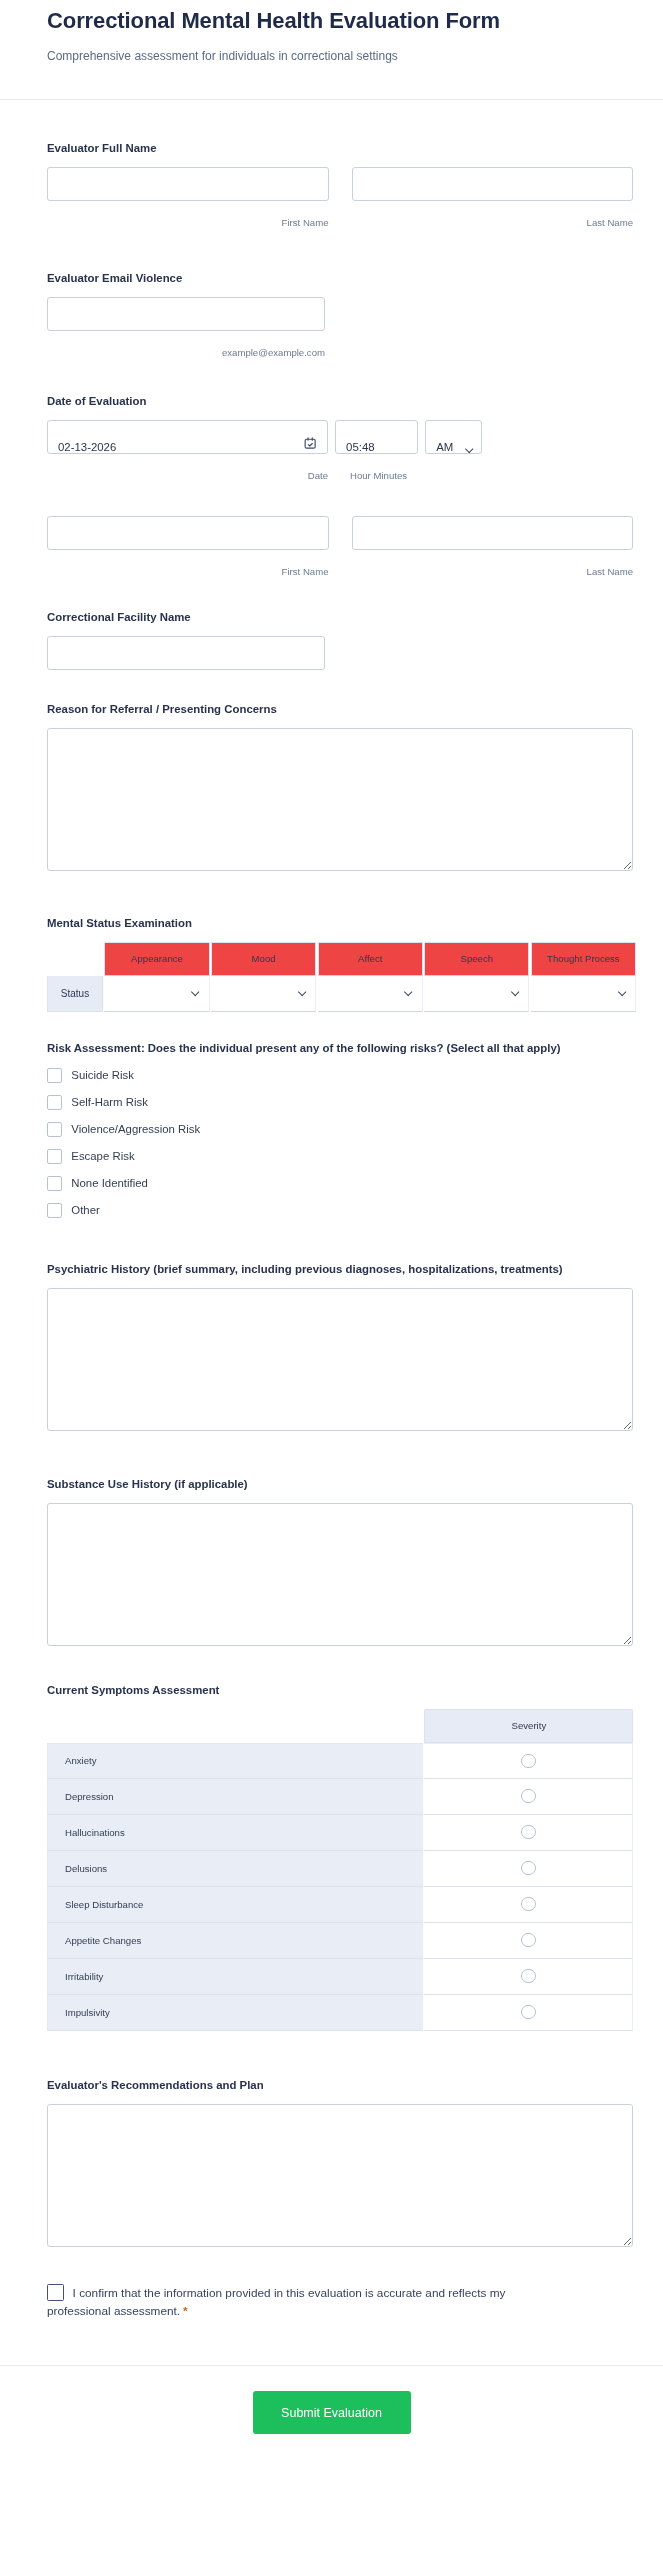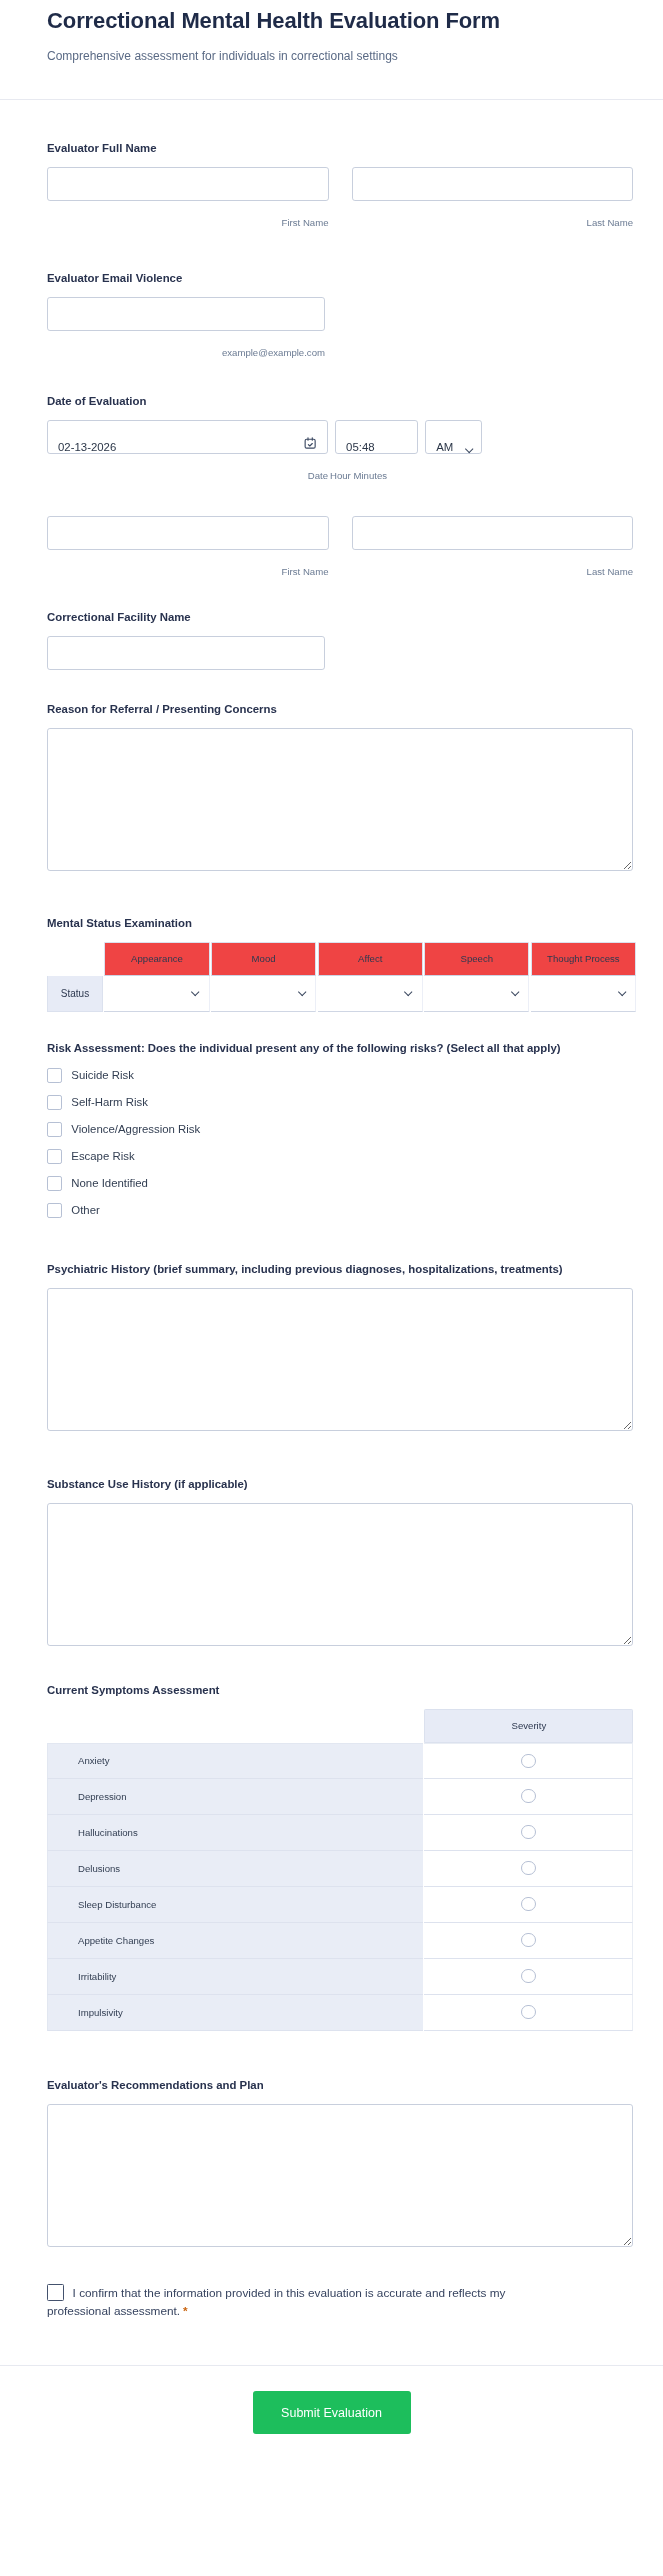--- a/index.html
+++ b/index.html
@@ -42,21 +42,21 @@
   
   .dtrow { display: flex; gap: 7.1px; }
   .fakeinput {
     height: 34px; border: 0.7px solid #c8cfdd; border-radius: 2.9px; background: #fff;
     display: flex; align-items: flex-end; font-size: 11.4px; color: #2b3648;
     padding: 0 10px; cursor: text;
   }
   .datebox { width: 281px; justify-content: space-between; }
   .timebox { width: 83px; }
   .ampm { width: 57px; justify-content: space-between; cursor: pointer; padding: 0 8.6px 0 10px; }
-  .dt-sublabels { display: flex; gap: 2px; }
+  .dt-sublabels { display: flex; gap: 22px; }
   .dt-sublabels .w1 { width: 281px; }
   .chev {
     width: 6.4px; height: 6.4px; flex: none;
     border-right: 1.4px solid #39465e; border-bottom: 1.4px solid #39465e;
     transform: rotate(45deg); margin-top: -2.9px;
   }
   svg.cal { flex: none; }
 
   
   .checkrow { display: flex; align-items: center; height: 17px; margin-bottom: 10px; }
@@ -86,21 +86,21 @@
 
   
   .sym { display: grid; grid-template-columns: 376px 209px; column-gap: 1.4px; width: 586px; }
   .sym .hempty { background: transparent; }
   .sym .hcell {
     height: 34px; background: #e7ebf6; border: 0.7px solid #dbe1ee; border-radius: 1.4px 1.4px 0 0;
     display: flex; align-items: center; justify-content: center; font-size: 9.6px; color: #2e3950;
   }
   .sym .rlabel {
     height: 36px; background: #e9edf6; border-bottom: 0.7px solid #dde2ee; border-left: 0.7px solid #e2e7f1;
-    display: flex; align-items: center; padding-left: 30px; font-size: 9.6px; color: #323e52;
+    display: flex; align-items: center; padding-left: 17px; font-size: 9.6px; color: #323e52;
   }
   .sym .rlabel.first { border-top: 0.7px solid #e2e7f1; }
   .sym .rcell {
     height: 36px; background: #fff; border-bottom: 0.7px solid #dde2ee; border-right: 0.7px solid #e9edf4;
     display: flex; align-items: center; justify-content: center;
   }
   .sym .rcell.first { border-top: 0.7px solid #e9edf4; }
   .radio {
     width: 14.3px; height: 14.3px; border-radius: 50%;
     border: 1.1px solid #b6c0d4; background: #fff; cursor: pointer;

